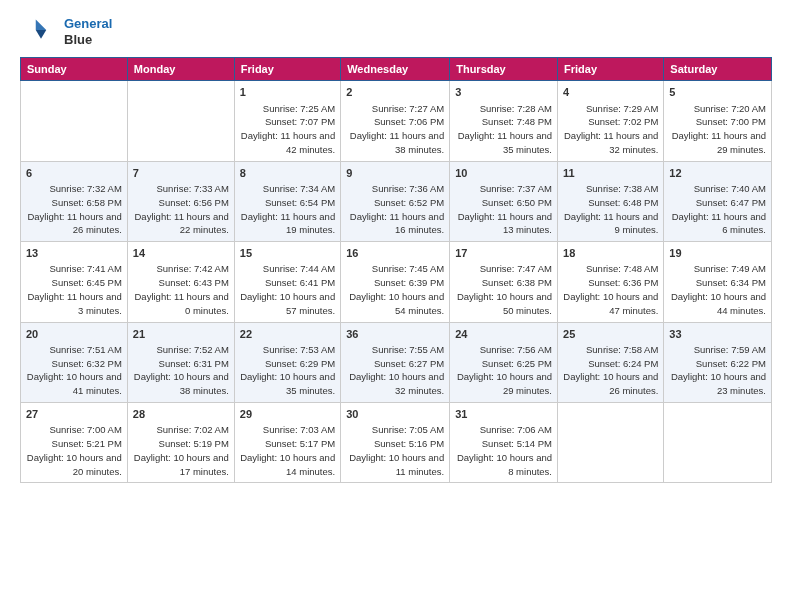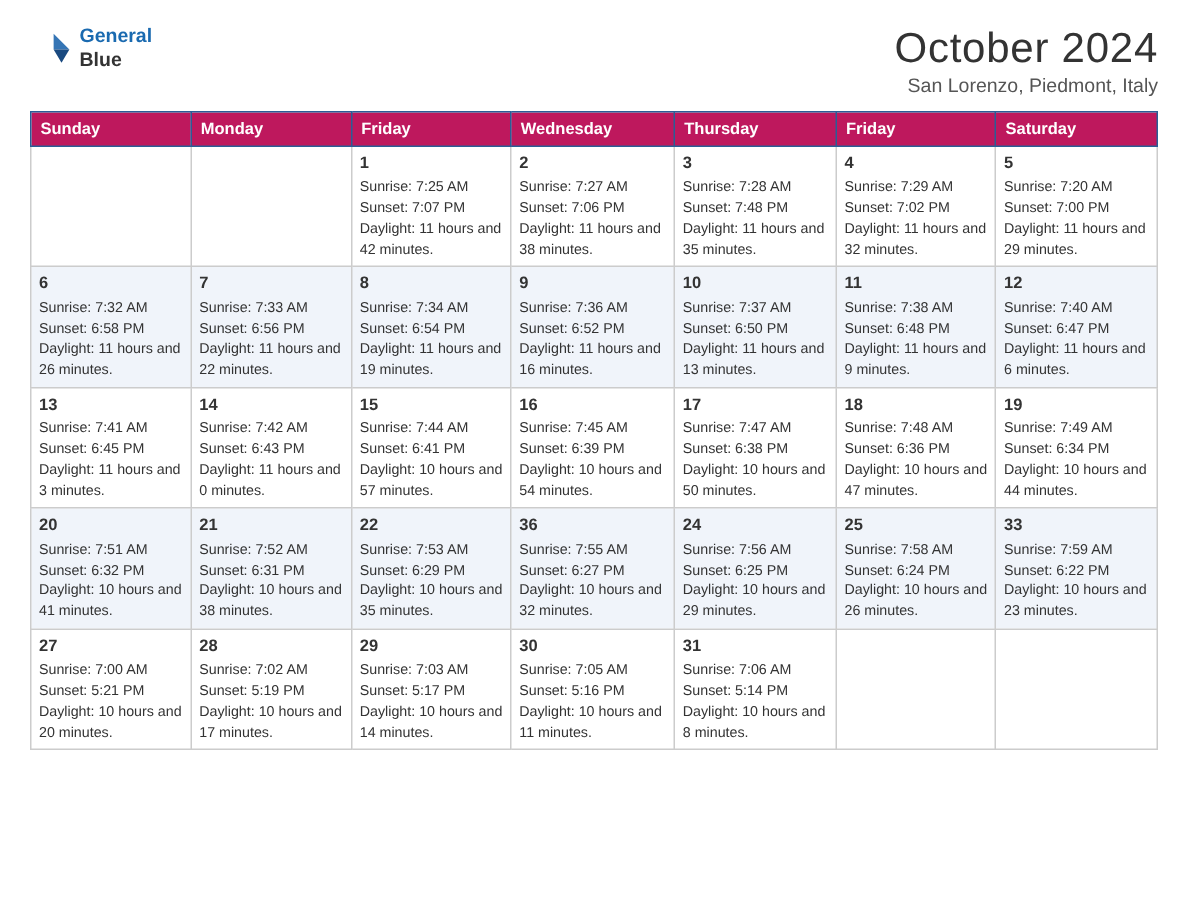--- a/index.html
+++ b/index.html
@@ -17,22 +17,22 @@
       background: #fff;
     }
     .header {
       display: flex;
       justify-content: space-between;
       align-items: flex-start;
       margin-bottom: 10px;
     }
     .logo {
       display: flex;
-      align-items: flex-end;
-      gap: 5px;
+      align-items: flex-start;
+      gap: 16px;
     }
     .logo-text {
       font-size: 13px;
       font-weight: bold;
       color: #333;
       line-height: 1.2;
     }
     .logo-text .blue { color: #1a6ab0; }
     .logo-icon {
       width: 28px;
@@ -82,43 +82,40 @@
     .day-number {
       font-weight: bold;
       font-size: 11px;
       display: block;
       margin-bottom: 1px;
     }
     .day-info {
       font-size: 9.5px;
       color: #333;
       line-height: 1.45;
+      text-align: right;
     }
     .empty {
       background: #fff !important;
     }
   </style>
 </head>
 <body>
 
 <div class="page">
   <div class="header">
     <div class="logo">
       <svg class="logo-icon" viewBox="0 0 32 32">
         <polygon points="18,4 30,16 18,16" fill="#3575b5"></polygon>
         <polygon points="18,16 30,16 24,26" fill="#1a4a80"></polygon>
       </svg>
       <div class="logo-text">
         <div><span class="blue">General</span></div>
         <div>Blue</div>
       </div>
-    </div>
-    <div class="title-block">
-      <div class="month-title">October 2024</div>
-      <div class="subtitle">San Lorenzo, Piedmont, Italy</div>
     </div>
   </div>
 
   <table class="calendar">
     <thead>
       <tr>
         <th>Sunday</th>
         <th>Monday</th>
         <th>Friday</th>
         <th>Wednesday</th>

